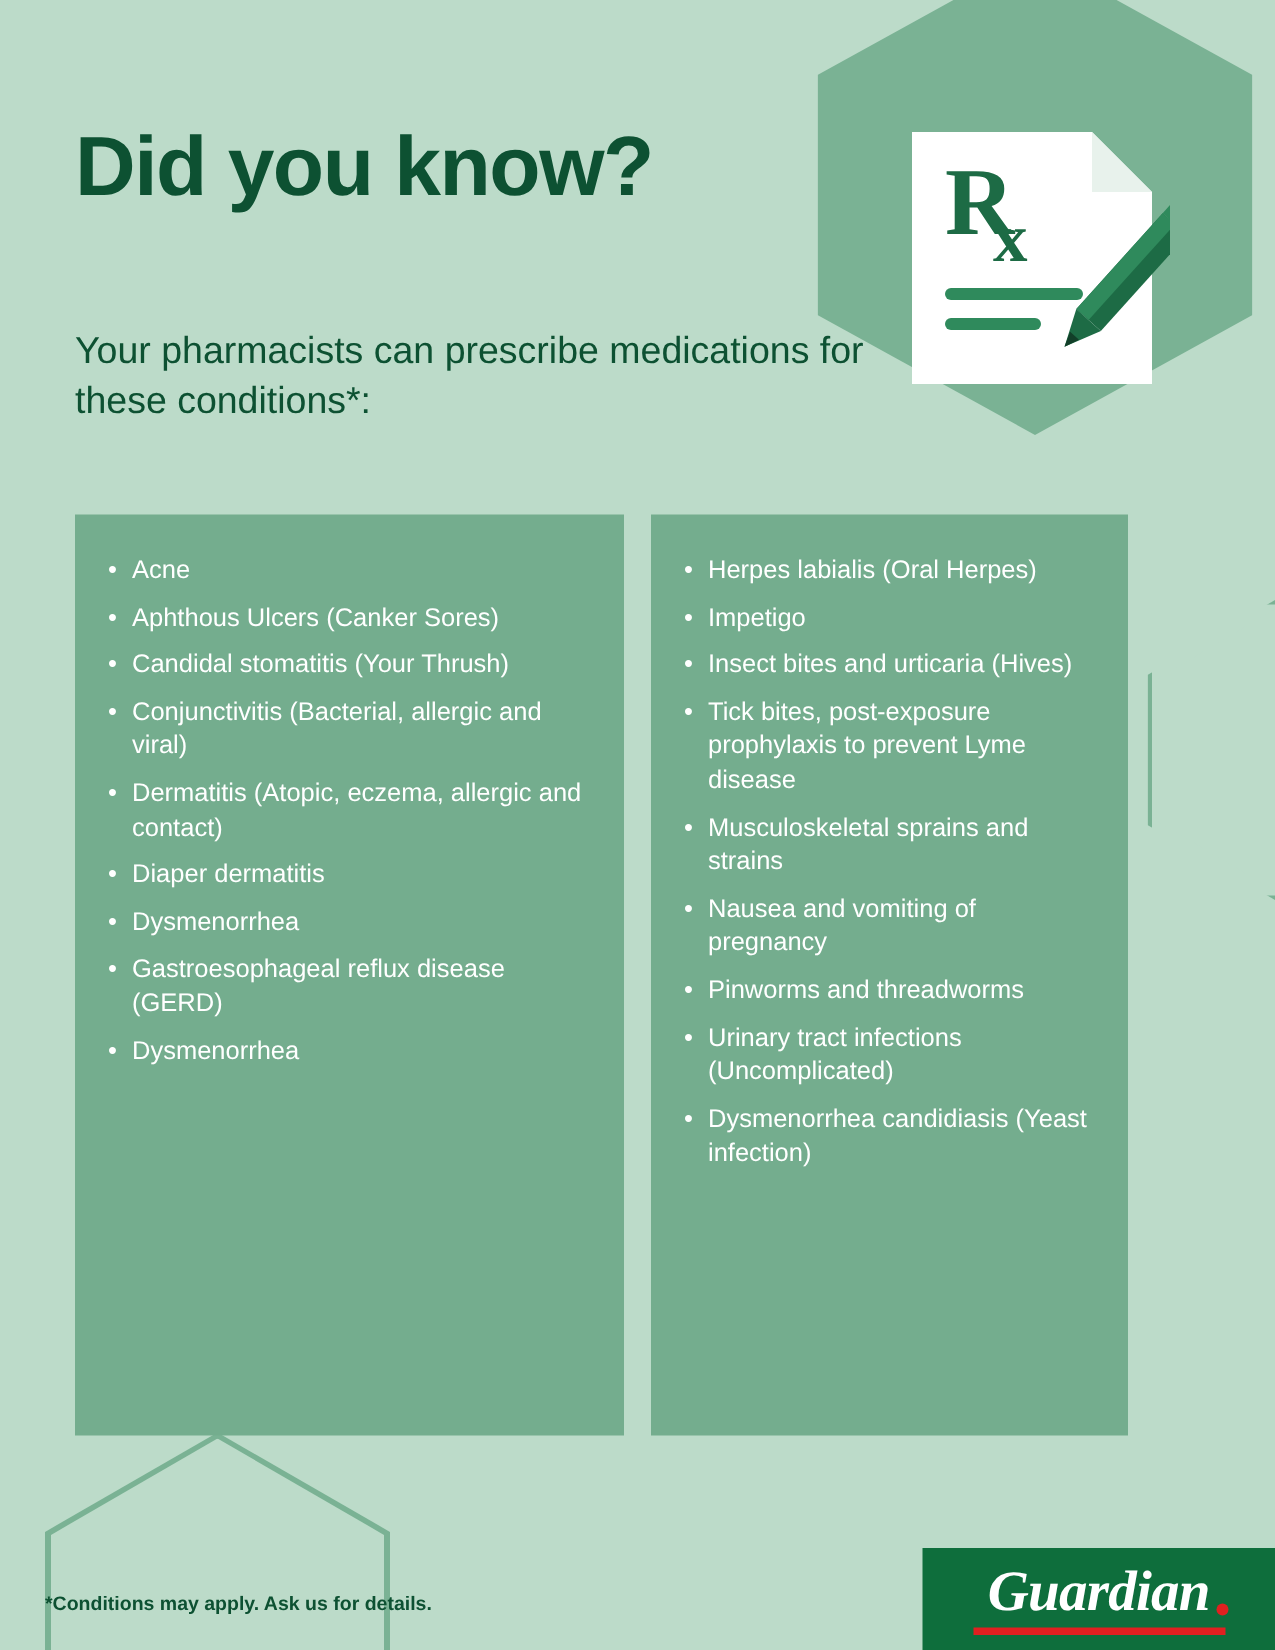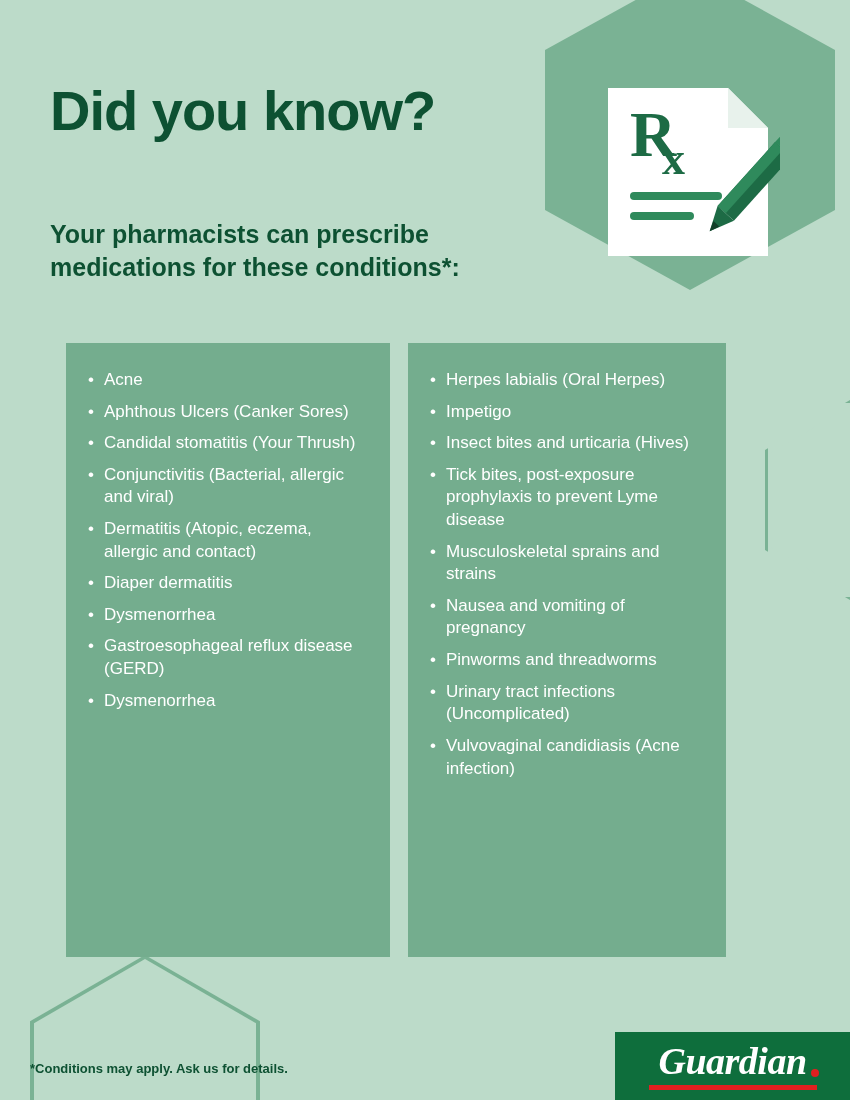--- a/index.html
+++ b/index.html
@@ -69,21 +69,21 @@
     color: #0d5132;
     letter-spacing: -1px;
     line-height: 1.05;
   }
   .subhead {
     position: absolute;
     left: 50px;
     top: 218px;
     width: 530px;
     font-size: 25px;
-    font-weight: bold;
+    font-weight: normal;
     color: #0d5132;
     line-height: 1.33;
   }
 
   
   .rx-art {
     position: absolute;
     top: 82px;
     right: 70px;
     width: 180px;
@@ -97,21 +97,21 @@
     top: 343px;
     width: 750px;
     display: flex;
     gap: 18px;
   }
   .col {
     background: #74ad8e;
     padding: 26px 22px 26px 20px;
     height: 614px;
   }
-  .col-left { width: 324px; margin-left: 16px; }
+  .col-left { width: 366px; }
   .col-right { width: 318px; padding-left: 20px; }
 
   ul.cond-list {
     list-style: none;
   }
   ul.cond-list li {
     position: relative;
     color: #ffffff;
     font-size: 17px;
     line-height: 1.33;
@@ -221,21 +221,21 @@
   <div class="col col-right">
     <ul class="cond-list">
       <li>Herpes labialis (Oral Herpes)</li>
       <li>Impetigo</li>
       <li>Insect bites and urticaria (Hives)</li>
       <li>Tick bites, post-exposure prophylaxis to prevent Lyme disease</li>
       <li>Musculoskeletal sprains and strains</li>
       <li>Nausea and vomiting of pregnancy</li>
       <li>Pinworms and threadworms</li>
       <li>Urinary tract infections (Uncomplicated)</li>
-      <li>Vulvovaginal candidiasis (Acne infection)</li>
+      <li>Dysmenorrhea candidiasis (Yeast infection)</li>
     </ul>
   </div>
 </div>
 
 <div class="footnote">*Conditions may apply. Ask us for details.</div>
 
 <div class="logo-box">
   <div class="logo-wordmark">
     <span>Guardian</span>
     <span class="dot"></span>

